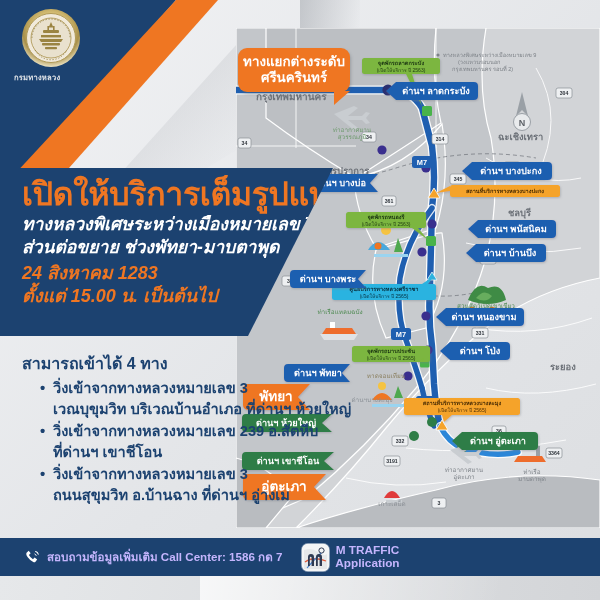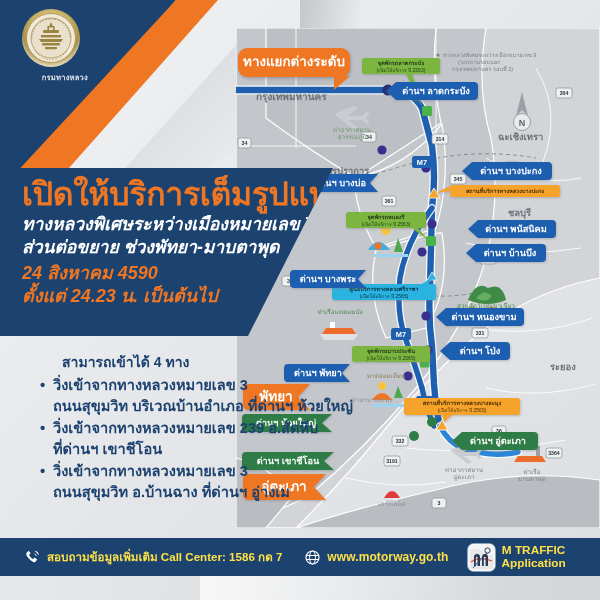--- a/index.html
+++ b/index.html
@@ -45,37 +45,37 @@
   .headline-band .inner{position:absolute;left:22px;top:8px;width:400px;}
   .h-main{
     color:#ef7622;font-size:32px;font-weight:bold;line-height:1.16;
     letter-spacing:-.3px;white-space:nowrap;
   }
   .h-sub{color:#ffffff;font-size:17.5px;font-style:italic;font-weight:bold;line-height:1.28;white-space:nowrap;}
   .h-date{color:#ef7622;font-size:18px;font-style:italic;font-weight:bold;line-height:1.3;white-space:nowrap;margin-top:4px;}
 
   
   .access{position:absolute;left:22px;top:352px;width:400px;color:#1c4270;}
-  .access-title{font-size:14px;font-weight:bold;line-height:1.5;margin-left:40px;}
+  .access-title{font-size:16px;font-weight:bold;line-height:1.5;}
   .access ul{list-style:none;margin:2px 0 0 0;padding:0 0 0 18px;}
   .access li{font-size:14.6px;font-weight:bold;line-height:1.44;position:relative;padding-left:13px;margin-bottom:1px;}
   .access li:before{content:"\2022";position:absolute;left:0;top:-1px;font-size:15px;}
   .access li .l2{display:block;padding-left:0;}
 
   
   .footer{
     position:absolute;left:0;bottom:24px;width:600px;height:38px;
     background:#1c4270;display:flex;align-items:center;
   }
   .footer-orange{
     position:absolute;right:0;bottom:24px;width:96px;height:38px;
     background:linear-gradient(90deg,#e2651c,#f5963c);
     clip-path:polygon(44px 0,96px 0,96px 38px,0 38px);
   }
-  .footer .f-item{display:flex;align-items:center;color:#fde047;position:relative;z-index:3;}
+  .footer .f-item{display:flex;align-items:center;color:#c4b5fd;position:relative;z-index:3;}
   .f-text{font-size:11.6px;font-weight:bold;white-space:nowrap;}
   .f-url{font-size:12px;font-weight:bold;white-space:nowrap;letter-spacing:.1px;}
   .f-app{font-size:11.8px;font-weight:bold;line-height:1.12;white-space:nowrap;}
   .app-icon{
     width:27px;height:27px;border-radius:6px;background:#fff;
     margin-right:6px;position:relative;overflow:hidden;flex:none;
     box-shadow:0 0 0 1px rgba(255,255,255,.5);
   }
   .footer-bottom{position:absolute;left:0;bottom:0;width:600px;height:24px;
     background:linear-gradient(100deg,#e6e8ea,#d3d5d8);}
@@ -408,28 +408,29 @@
       <g filter="url(#sh)">
         <path d="M12 446 h78 l-12 13 12 13 h-78 a5 5 0 0 1 -5 -5 v-16 a5 5 0 0 1 5 -5 Z" fill="#ef7622"></path>
         <text x="48" y="463" font-size="13.6" font-weight="bold" fill="#fff" text-anchor="middle" class="mt">อู่ตะเภา</text>
       </g>
     </svg>
   </div>
 
   <div style="position:absolute;left:238px;top:48px;">
     <div style="background:#ef7622;border-radius:9px;padding:6px 4px 7px;box-shadow:1px 2px 3px rgba(90,95,100,.35);">
       <div style="color:#fff;font-size:13.4px;font-weight:bold;line-height:1.16;text-align:center;white-space:nowrap;">ทางแยกต่างระดับ</div>
+      <div style="color:#fff;font-size:13.4px;font-weight:bold;line-height:1.16;text-align:center;white-space:nowrap;">ศรีนครินทร์</div>
     </div>
     <div style="width:0;height:0;border-left:0 solid transparent;border-right:16px solid transparent;border-top:14px solid #ef7622;margin-left:96px;margin-top:-1px;"></div>
   </div>
 
   <div class="corner-navy"></div>
   <div class="corner-orange"></div>
 
-  <div style="position:absolute;left:14px;top:8px;width:74px;text-align:right;">
+  <div style="position:absolute;left:14px;top:8px;width:74px;text-align:left;">
     <svg width="60" height="60" viewBox="0 0 60 60" style="margin:0 auto;display:block;">
       <defs>
         <radialGradient id="gold" cx="50%" cy="38%" r="62%">
           <stop offset="0%" stop-color="#fdf6d8"></stop>
             <stop offset="48%" stop-color="#d9c278"></stop>
           <stop offset="78%" stop-color="#a8904a"></stop>
             <stop offset="100%" stop-color="#ece3c2"></stop>
         </radialGradient>
       </defs>
       <circle cx="30" cy="30" r="29" fill="url(#gold)"></circle>
@@ -449,31 +450,31 @@
       <path d="M14 42 a18 18 0 0 0 32 0" fill="none" stroke="#8e7a3c" stroke-width=".7" stroke-dasharray="1.5 1.5"></path>
     </svg>
     <div style="color:#dfe3e8;font-size:7.6px;font-weight:bold;margin-top:3px;letter-spacing:.2px;">กรมทางหลวง</div>
   </div>
 
   <div class="headline-band">
     <div class="inner">
       <div class="h-main">เปิดให้บริการเต็มรูปแบบ</div>
       <div class="h-sub">ทางหลวงพิเศษระหว่างเมืองหมายเลข 7</div>
       <div class="h-sub">ส่วนต่อขยาย ช่วงพัทยา-มาบตาพุด</div>
-      <div class="h-date">24 สิงหาคม 4590</div>
-      <div class="h-date" style="margin-top:0;">ตั้งแต่ 24.23 น. เป็นต้นไป</div>
+      <div class="h-date">24 สิงหาคม 1283</div>
+      <div class="h-date" style="margin-top:0;">ตั้งแต่ 15.00 น. เป็นต้นไป</div>
     </div>
   </div>
 
   <div class="access">
     <div class="access-title">สามารถเข้าได้ 4 ทาง</div>
     <ul>
       <li>
         <span>วิ่งเข้าจากทางหลวงหมายเลข 3</span>
-        <span class="l2">ถนนสุขุมวิท บริเวณบ้านอำเภอ ที่ด่านฯ ห้วยใหญ่</span>
+        <span class="l2">เวณบุขุมวิท บริเวณบ้านอำเภอ ที่ด่านฯ ห้วยใหญ่</span>
       </li>
       <li>
         <span>วิ่งเข้าจากทางหลวงหมายเลข 239 อ.สัตหีบ</span>
         <span class="l2">ที่ด่านฯ เขาชีโอน</span>
       </li>
       <li>
         <span>วิ่งเข้าจากทางหลวงหมายเลข 3</span>
         <span class="l2">ถนนสุขุมวิท อ.บ้านฉาง ที่ด่านฯ อู่างเม</span>
       </li>
     </ul>
@@ -483,28 +484,20 @@
   <div class="footer">
     <div class="f-item" style="margin-left:24px;">
       <svg width="17" height="17" viewBox="0 0 24 24" style="margin-right:6px;flex:none;">
         <path d="M6.6 2.6 L9.4 6.1 L7 8.6 q1.9 3.9 5.6 5.8 l2.4 -2.4 l3.6 2.7 l-2.4 3.3 q-1.1 1.2 -3.1 .5 Q8.4 16.2 5 11.4 Q2.6 8 3.3 5.6 Z" fill="#fff"></path>
         <path d="M16.4 3.6 q2.8 .9 3.7 3.7" fill="none" stroke="#fff" stroke-width="1.5" stroke-linecap="round"></path>
         <path d="M15.4 7.1 q1.4 .5 1.8 1.9" fill="none" stroke="#fff" stroke-width="1.4" stroke-linecap="round"></path>
       </svg>
       <span class="f-text">สอบถามข้อมูลเพิ่มเติม Call Center: 1586 กด 7</span>
     </div>
 
-    <div class="f-item" style="margin-left:22px;">
-      <svg width="17" height="17" viewBox="0 0 24 24" style="margin-right:6px;flex:none;">
-        <circle cx="12" cy="12" r="9.2" fill="none" stroke="#fff" stroke-width="1.7"></circle>
-        <ellipse cx="12" cy="12" rx="4.2" ry="9.2" fill="none" stroke="#fff" stroke-width="1.4"></ellipse>
-        <path d="M3 9.2 H21 M3 14.8 H21" stroke="#fff" stroke-width="1.4"></path>
-      </svg>
-      <span class="f-url">www.motorway.go.th</span>
-    </div>
 
     <div class="f-item" style="margin-left:20px;">
       <span class="app-icon">
         <svg width="27" height="27" viewBox="0 0 27 27">
           <rect width="27" height="27" rx="6" fill="#ffffff"></rect>
           <path d="M0 0 H27 V27 H0 Z" fill="#f4f5f6"></path>
           <path d="M2 6 Q10 3 16 8 Q22 13 25 10 V25 H2 Z" fill="#e6e8ea"></path>
           <path d="M3 18 Q11 12 24 17" fill="none" stroke="#e05b3a" stroke-width="1.3"></path>
           <path d="M5 24 Q12 16 22 6" fill="none" stroke="#3f7fd0" stroke-width="1.1"></path>
           <g fill="#2f3a52">

